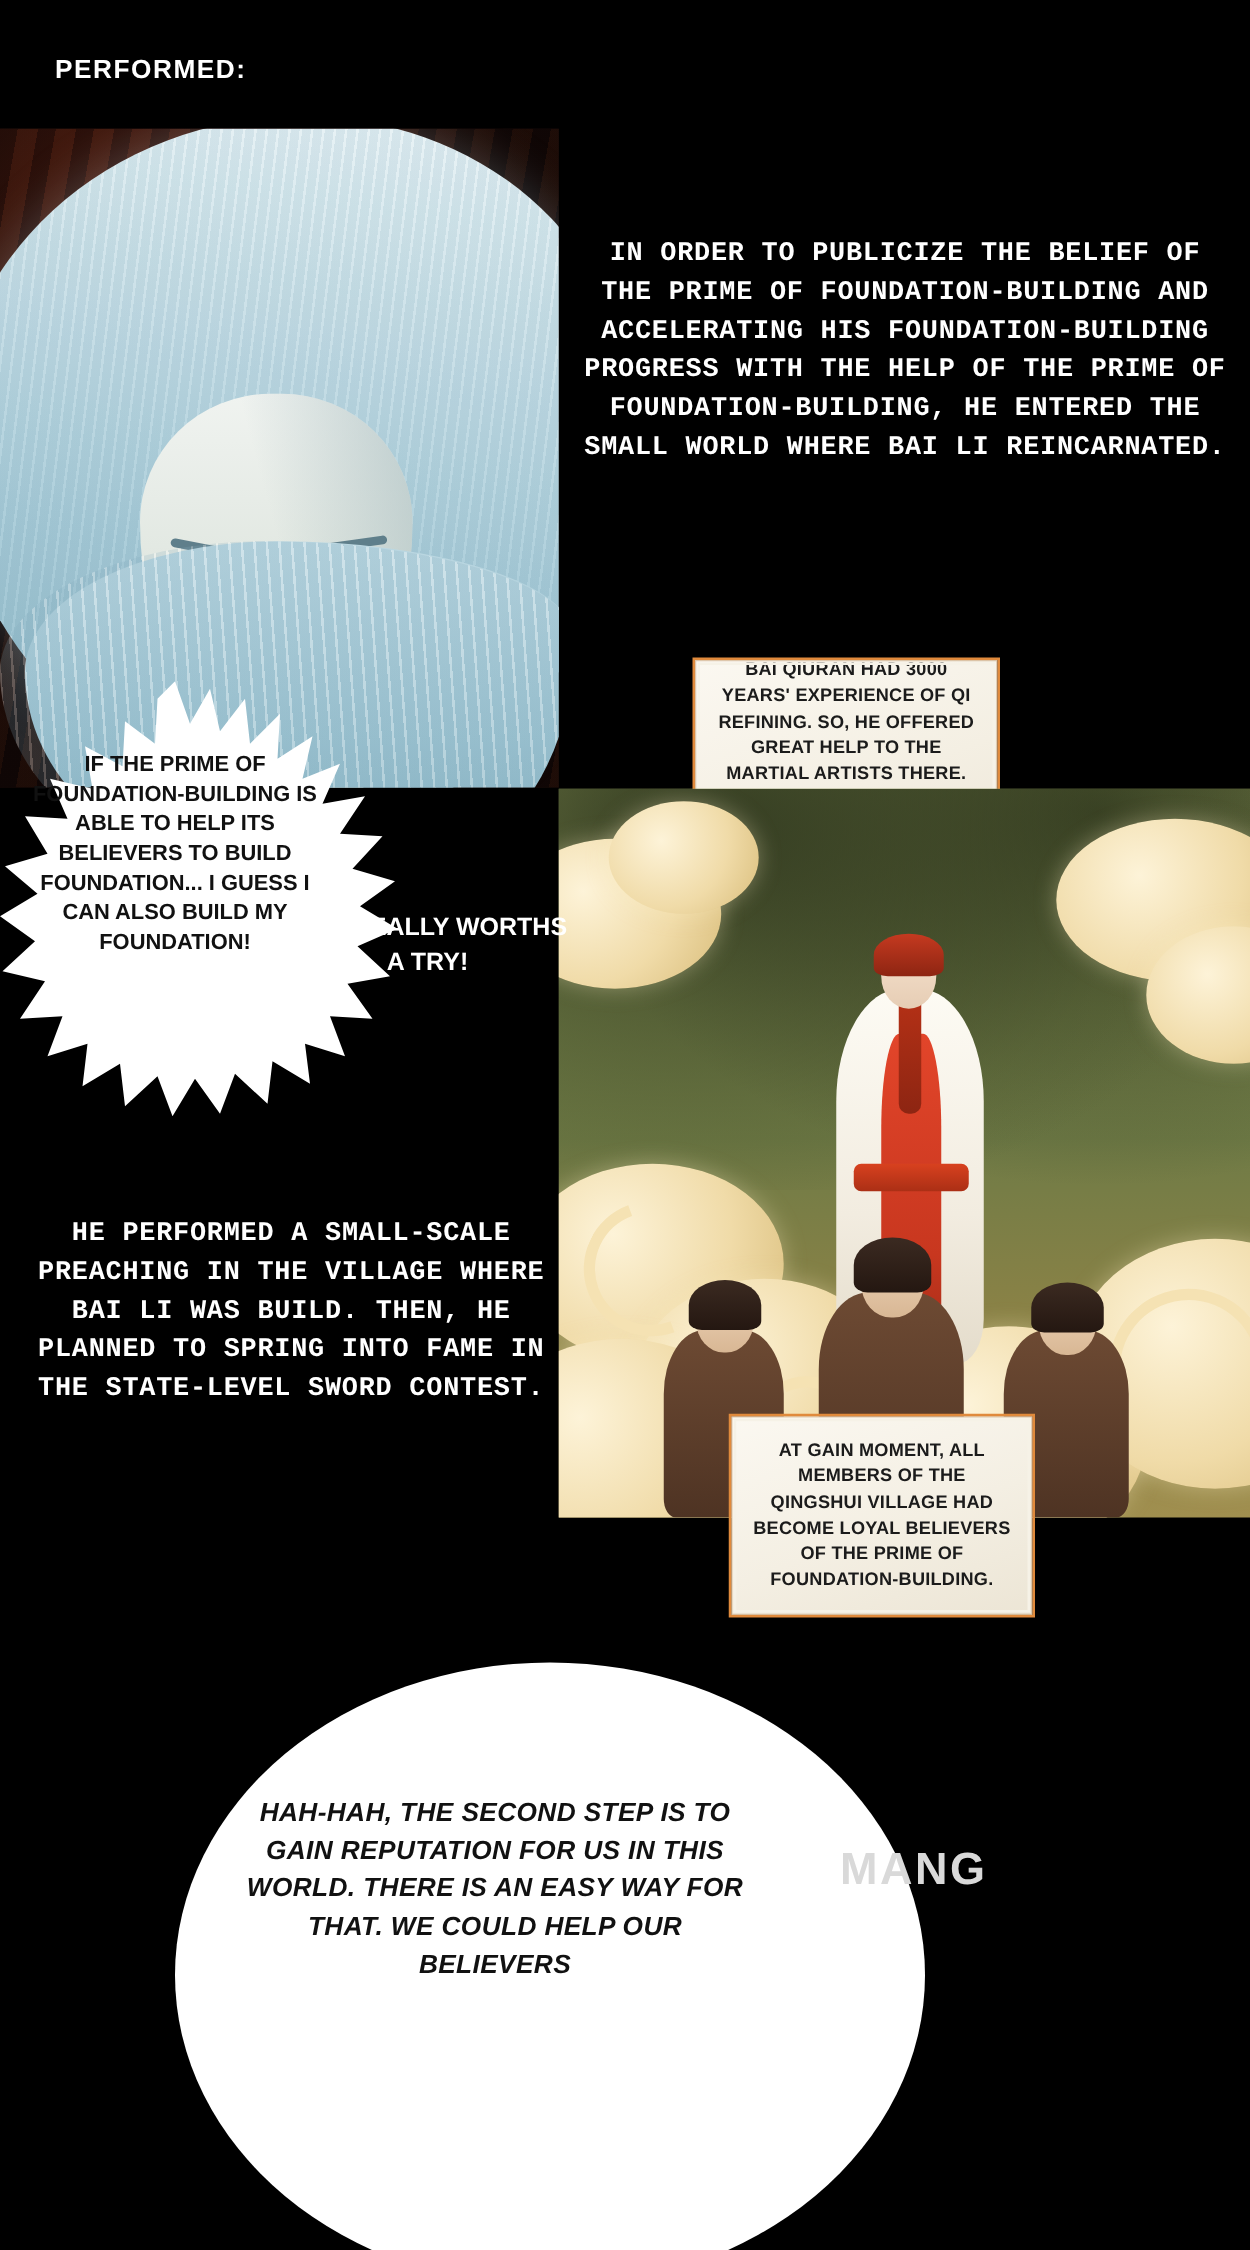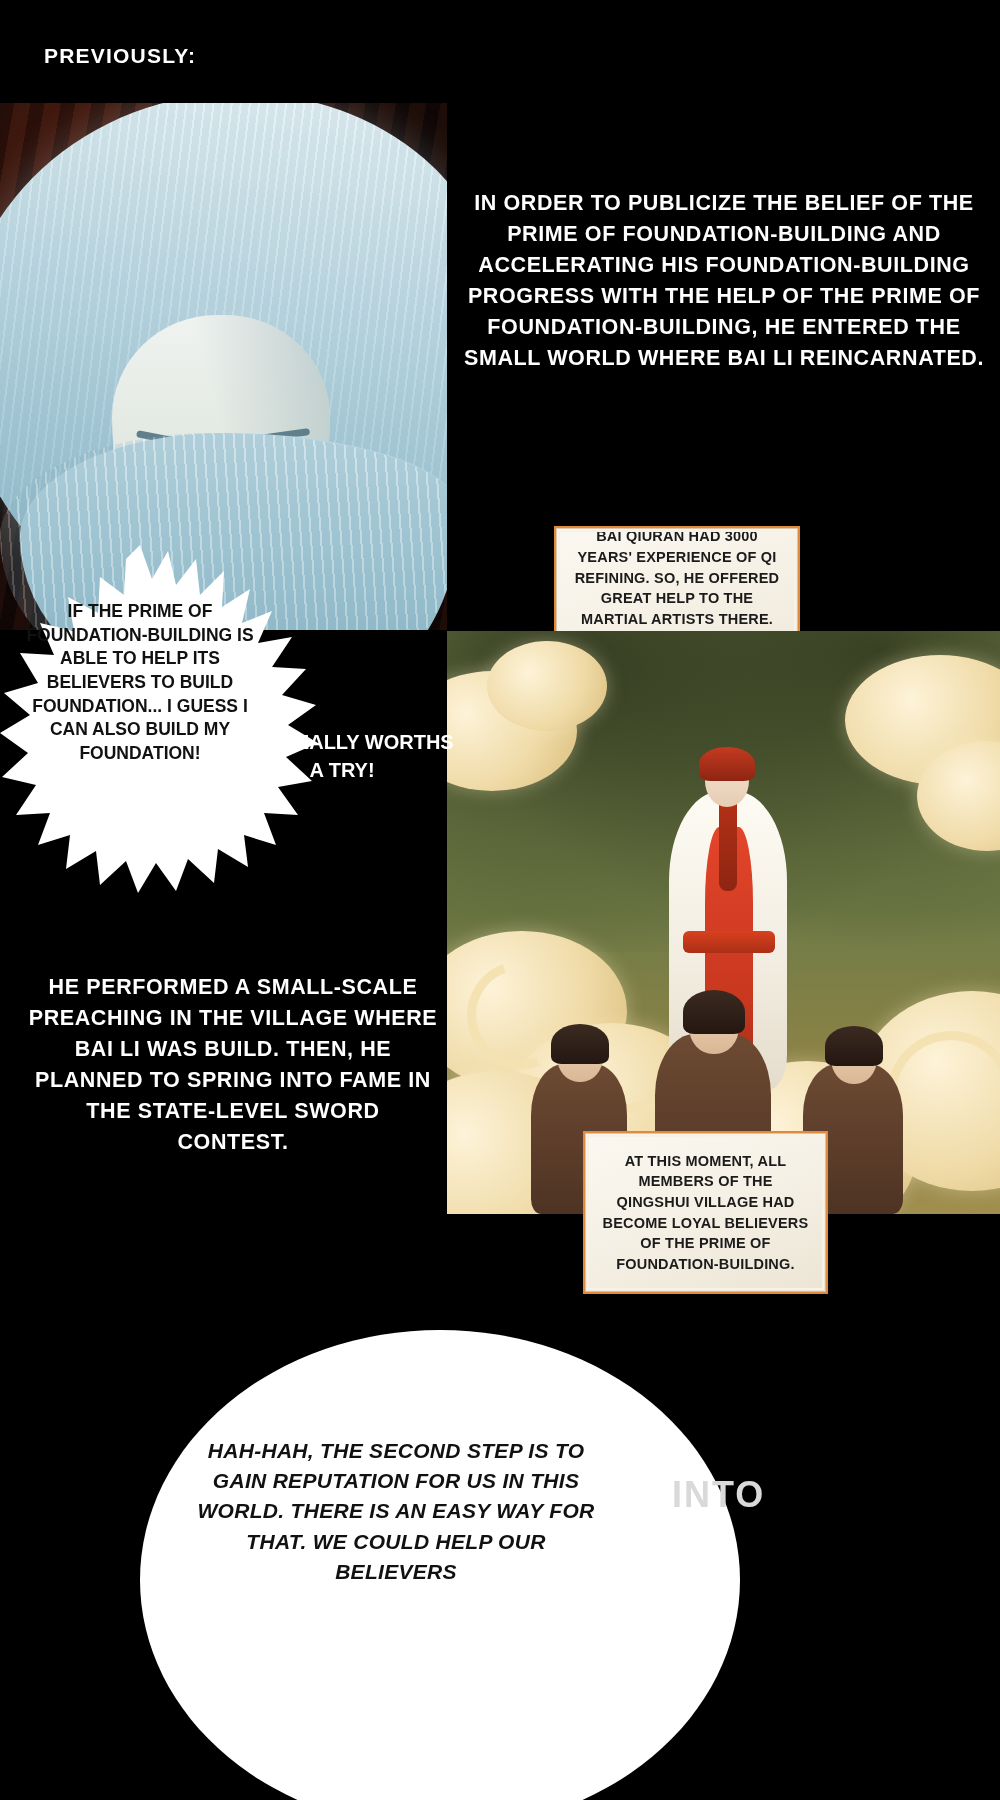--- a/index.html
+++ b/index.html
@@ -298,20 +298,21 @@
   }
 
   
   .narration {
     position: absolute;
     text-align: center;
     font-weight: bold;
     color: #ffffff;
     letter-spacing: 0.6px;
     line-height: 1.44;
+    font-family: Liberation Mono, monospace;
   }
   #narration-top {
     left: 462px;
     top: 188px;
     width: 524px;
     font-size: 21.5px;
   }
   #narration-mid {
     left: 28px;
     top: 972px;
@@ -424,21 +425,21 @@
     font-weight: bold;
     letter-spacing: 2px;
     color: #d9d9d9;
   }
 </style>
 </head>
 <body>
 
 <div class="page">
 
-  <div class="previously">PREVIOUSLY:</div>
+  <div class="previously">PERFORMED:</div>
 
   <div class="panel-portrait">
     <div class="pp-wall"></div>
     <div class="pp-embers"></div>
     <div class="pp-hair"></div>
     <div class="pp-hair-strands"></div>
     <div class="pp-face"></div>
     <div class="pp-face-shadow"></div>
     <div class="pp-brow l"></div>
     <div class="pp-brow r"></div>
@@ -512,20 +513,20 @@
           124,50 126,14"></polygon>
       </svg>
     </div>
     <div class="burst-text">IF THE PRIME OF FOUNDATION-BUILDING IS ABLE TO HELP ITS BELIEVERS TO BUILD FOUNDATION... I GUESS I CAN ALSO BUILD MY FOUNDATION!</div>
   </div>
 
   <div id="speech-really">THIS REALLY WORTHS A TRY!</div>
 
   <div class="narration" id="narration-mid">HE PERFORMED A SMALL-SCALE PREACHING IN THE VILLAGE WHERE BAI LI WAS BUILD. THEN, HE PLANNED TO SPRING INTO FAME IN THE STATE-LEVEL SWORD CONTEST.</div>
 
-  <div class="caption-box" id="caption-believers">AT THIS MOMENT, ALL MEMBERS OF THE QINGSHUI VILLAGE HAD BECOME LOYAL BELIEVERS OF THE PRIME OF FOUNDATION-BUILDING.</div>
+  <div class="caption-box" id="caption-believers">AT GAIN MOMENT, ALL MEMBERS OF THE QINGSHUI VILLAGE HAD BECOME LOYAL BELIEVERS OF THE PRIME OF FOUNDATION-BUILDING.</div>
 
   <div class="balloon"></div>
   <div class="balloon-text">HAH-HAH, THE SECOND STEP IS TO GAIN REPUTATION FOR US IN THIS WORLD. THERE IS AN EASY WAY FOR THAT. WE COULD HELP OUR BELIEVERS</div>
 
-  <div class="watermark">INTO</div>
+  <div class="watermark">MANG</div>
 
 </div>
 
 </body></html>

